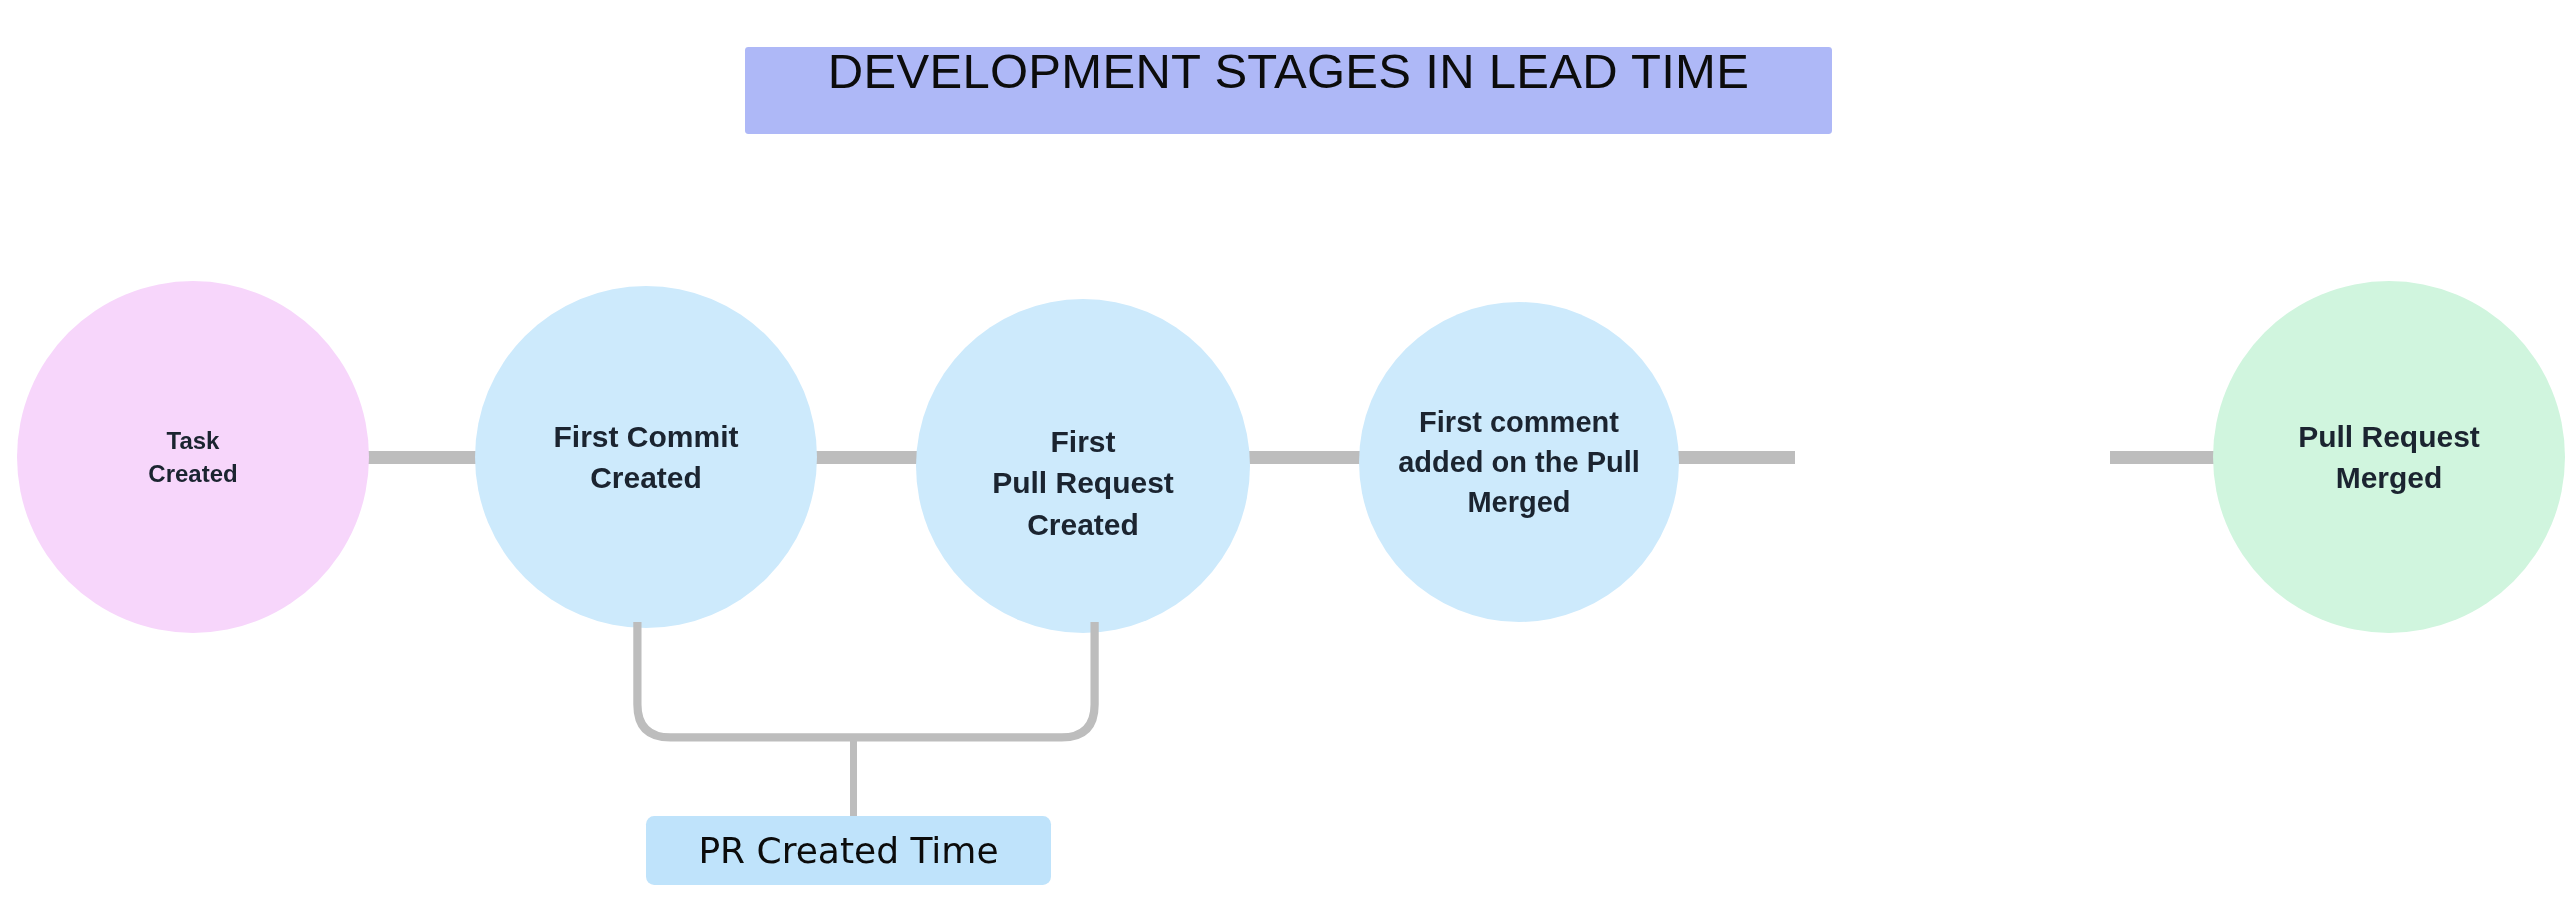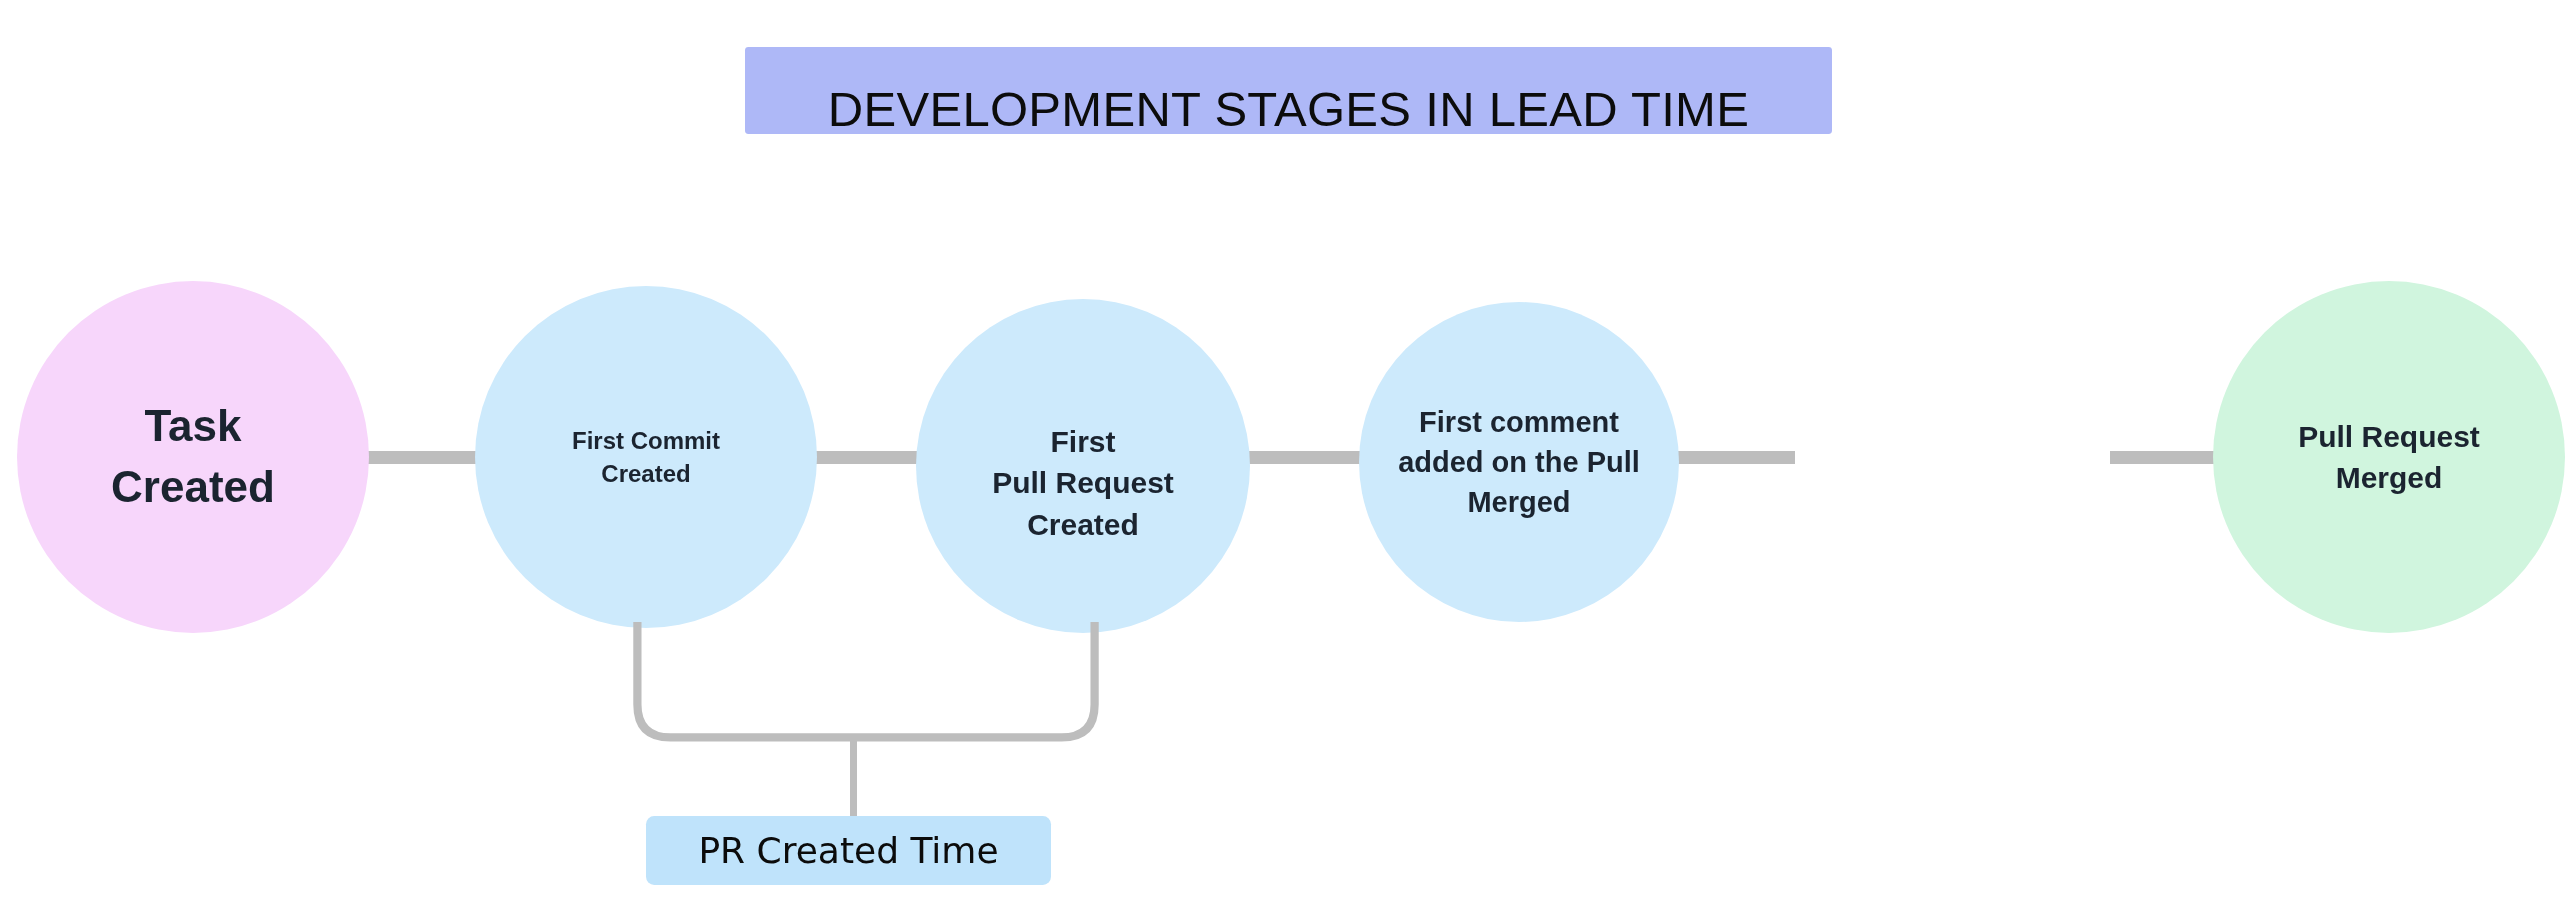--- a/index.html
+++ b/index.html
@@ -25,21 +25,21 @@
   
   .title-banner {
     position: absolute;
     left: 745px;
     top: 47px;
     width: 1087px;
     height: 87px;
     background: #aeb8f7;
     border-radius: 3.4px;
     display: flex;
-    align-items: flex-end;
+    align-items: flex-start;
     justify-content: center;
     box-sizing: border-box;
   }
   .title-text {
     font-family: "Liberation Sans", sans-serif;
     font-size: 49px;
     font-weight: 400;
     color: #0c0c0c;
     letter-spacing: 0.3px;
     white-space: nowrap;
@@ -124,26 +124,26 @@
     <span class="title-text">DEVELOPMENT STAGES IN LEAD TIME</span>
   </div>
 
   <div class="link-bar" style="left:368px;  top:451px; width:109px;"></div>
   <div class="link-bar" style="left:815px; top:451px; width:102px;"></div>
   <div class="link-bar" style="left:1249px; top:451px; width:112px;"></div>
   <div class="link-bar" style="left:1678px; top:451px; width:117px;"></div>
   <div class="link-bar" style="left:2110px; top:451px; width:104px;"></div>
 
   <div class="node pink" style="left:17px; top:281px; width:352px; height:352px;">
-    <span class="node-label" style="font-size:44px;">Task
+    <span class="node-label" style="font-size:24px;">Task
 Created</span>
   </div>
 
   <div class="node blue" style="left:475px; top:286px; width:342px; height:342px;">
-    <span class="node-label" style="font-size:24px;">First Commit
+    <span class="node-label" style="font-size:30px;">First Commit
 Created</span>
   </div>
 
   <div class="node blue" style="left:916px; top:299px; width:334px; height:334px;">
     <span class="node-label" style="font-size:30px;margin-top:34px;">First
 Pull Request
 Created</span>
   </div>
 
   <div class="node blue" style="left:1359px; top:302px; width:320px; height:320px;">

